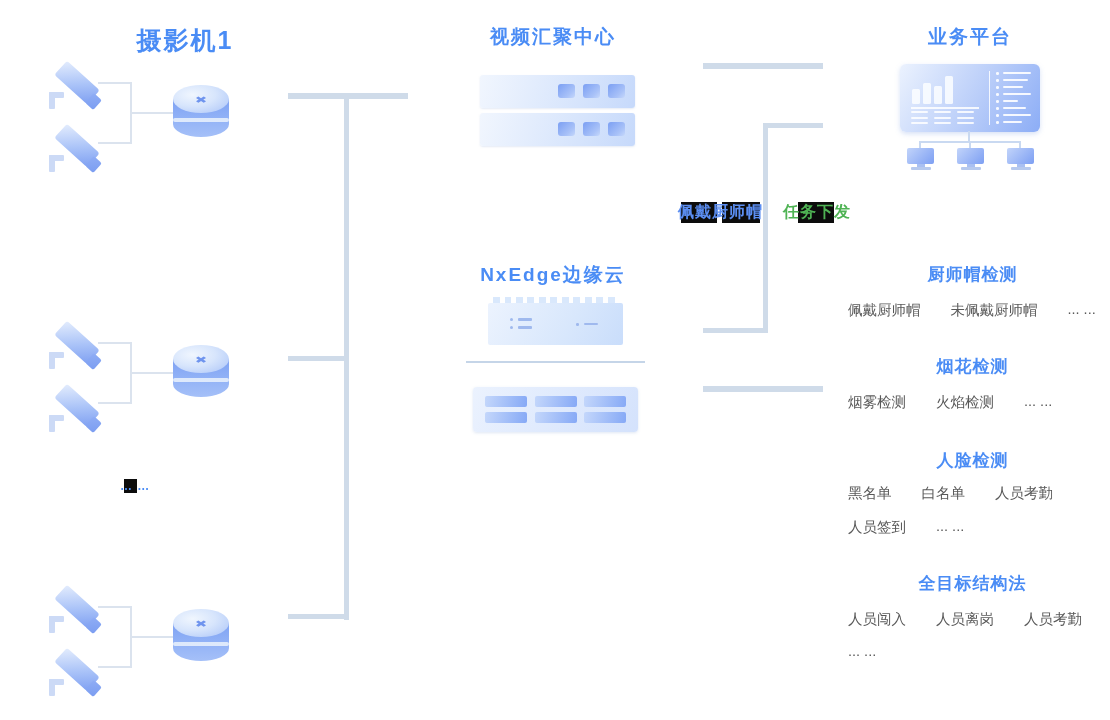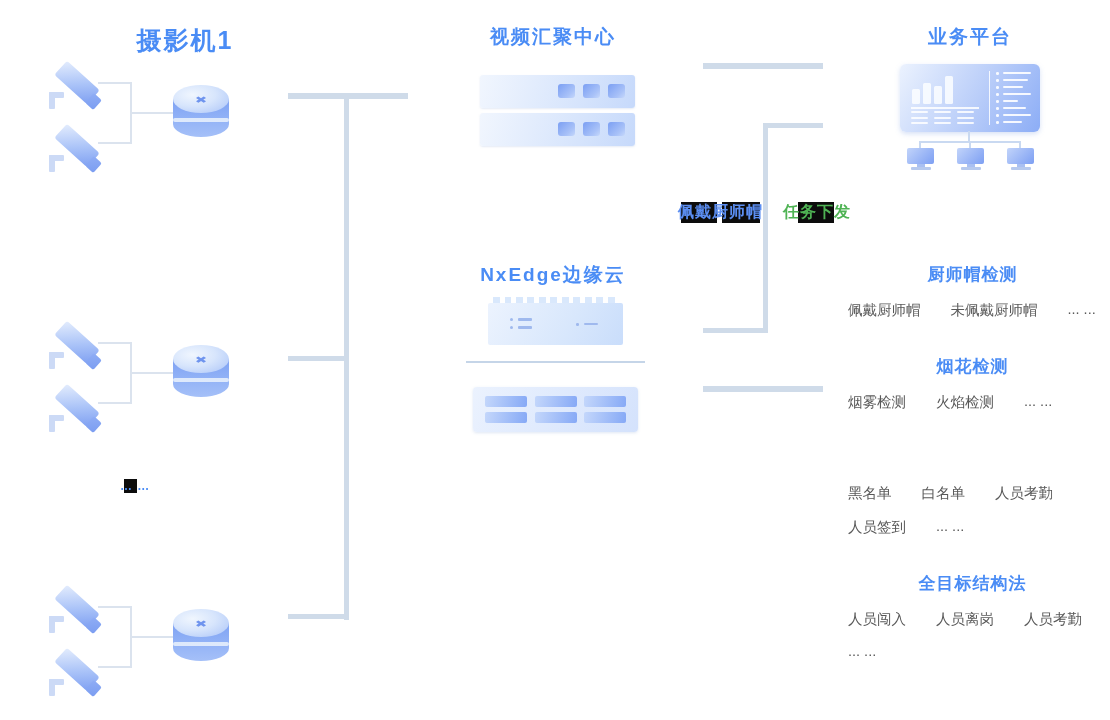--- a/index.html
+++ b/index.html
@@ -277,20 +277,21 @@
     <span>... ...</span>
   </div>
 
   <div class="det-title" style="top:355px">烟花检测</div>
   <div class="det-row" style="top:393px">
     <span>烟雾检测</span>
     <span>火焰检测</span>
     <span>... ...</span>
   </div>
 
+  <div class="det-title" style="top:449px">人脸检测</div>
   <div class="det-row" style="top:484px">
     <span>黑名单</span>
     <span>白名单</span>
     <span>人员考勤</span>
   </div>
   <div class="det-row" style="top:518px">
     <span>人员签到</span>
     <span>... ...</span>
   </div>
 

